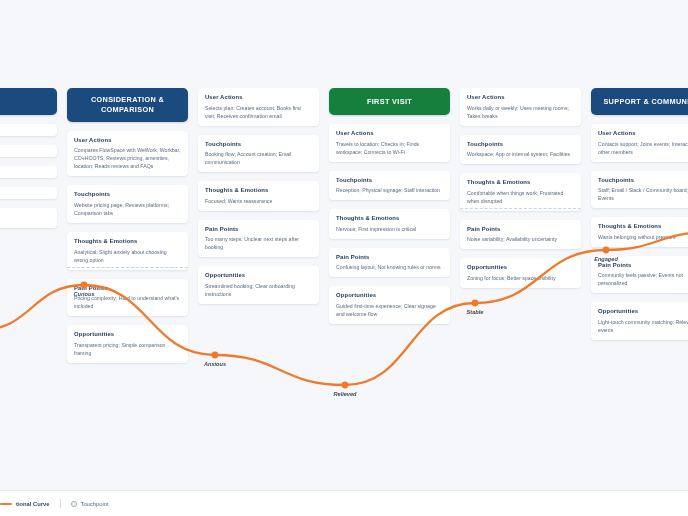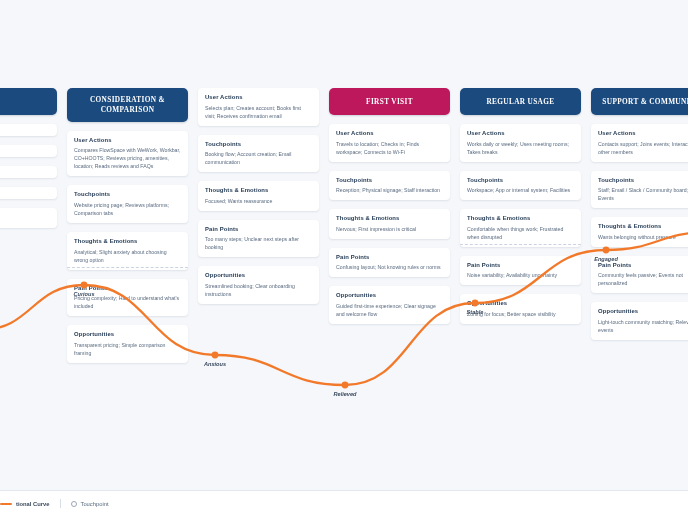--- a/index.html
+++ b/index.html
@@ -41,23 +41,22 @@
     display:flex;
     align-items:center;
     justify-content:center;
     text-align:center;
     font-size:7.3px;
     font-weight:bold;
     letter-spacing:.35px;
     line-height:1.35;
     box-sizing:border-box;
     box-shadow:0 1px 2px rgba(20,40,70,.18);
-    font-family:Liberation Serif, serif;
-  }
-  .stage-header.active{background:#be185d;}
+  }
+  .stage-header.active{background:#15803d;}
   .cell{
     background:#ffffff;
     border-radius:4px;
     box-shadow:0 1px 2px rgba(30,50,80,.10);
     padding:6px 7px;
     box-sizing:border-box;
     position:relative;
     overflow:hidden;
   }
   .cell .lbl{
@@ -211,21 +210,20 @@
         <div class="cell row-pain">
           <span class="lbl">Pain Points</span>
           <span class="txt">Confusing layout; Not knowing rules or norms</span>
         </div>
         <div class="cell row-opp">
           <span class="lbl">Opportunities</span>
           <span class="txt">Guided first-time experience; Clear signage and welcome flow</span>
         </div>
       </div>
       <div class="stage">
-        <div class="stage-header">REGULAR USAGE</div>
         <div class="cell row-actions">
           <span class="lbl">User Actions</span>
           <span class="txt">Works daily or weekly; Uses meeting rooms; Takes breaks</span>
         </div>
         <div class="cell row-touch">
           <span class="lbl">Touchpoints</span>
           <span class="txt">Workspace; App or internal system; Facilities</span>
         </div>
         <div class="cell row-emo">
           <span class="lbl">Thoughts &amp; Emotions</span>

